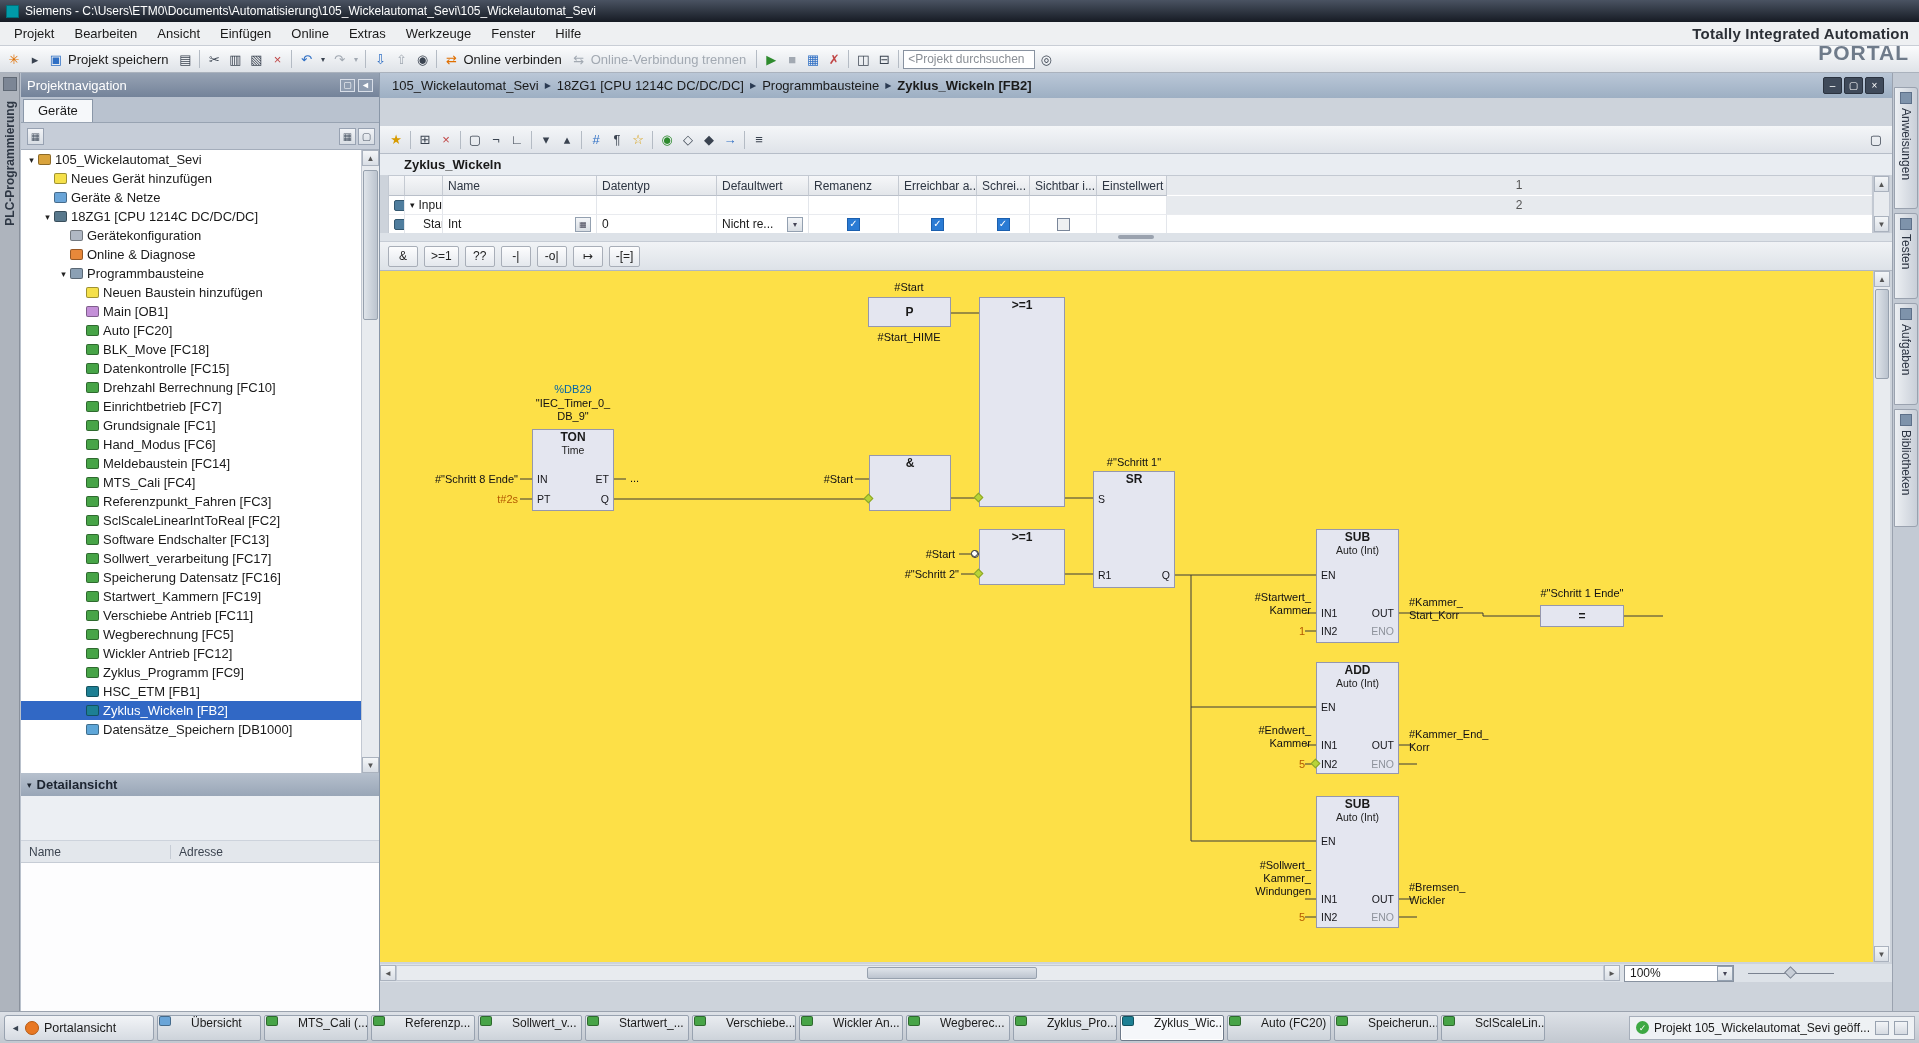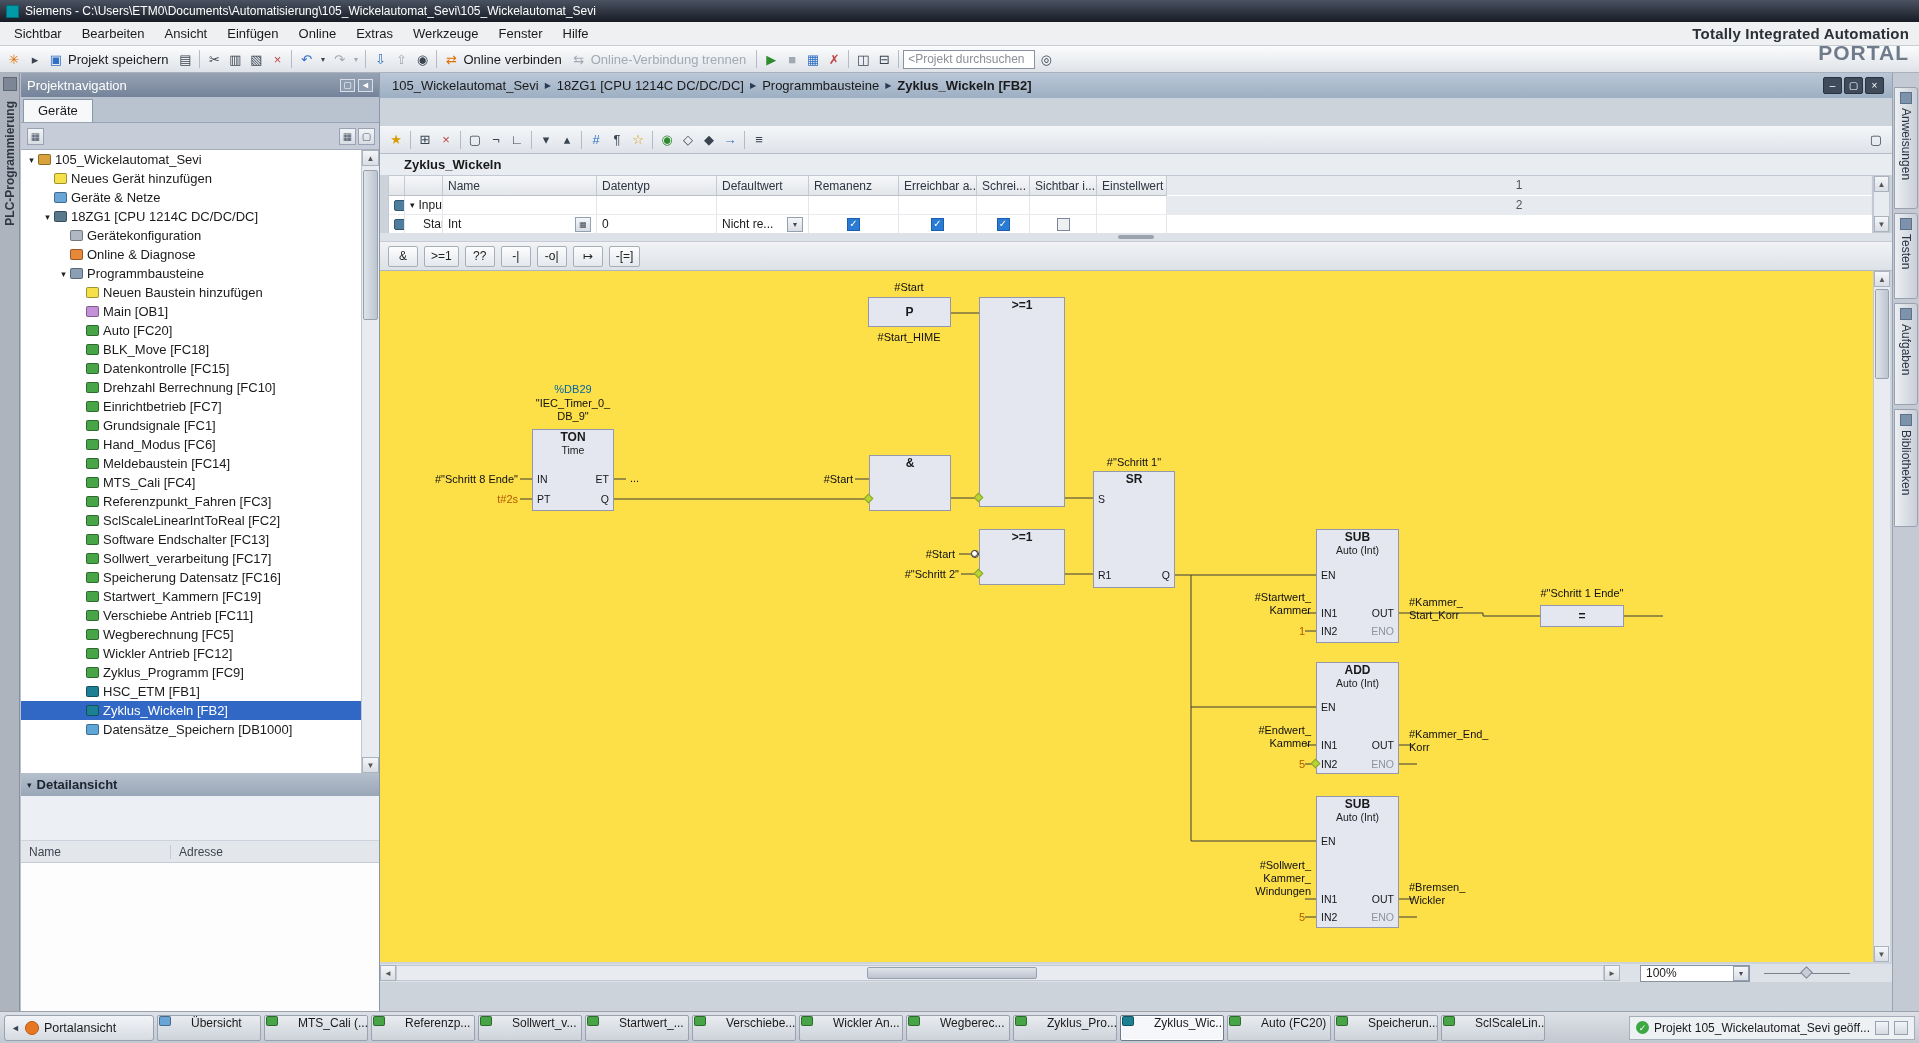--- a/index.html
+++ b/index.html
@@ -105,21 +105,21 @@
 .flabel{position:absolute;font-size:11px;line-height:13px;color:#0f0f14;white-space:nowrap}
 .flabel.r{text-align:right}.flabel.c{text-align:center}
 .fval{color:#b35900}
 .fdb{color:#0063a8}
 .diamond{position:absolute;width:7px;height:7px;background:#b8d437;border:1px solid #8aa32a;transform:rotate(45deg)}
 .negcirc{position:absolute;width:7px;height:7px;border:1px solid #333;border-radius:50%;background:#fff}
 .vscroll{position:absolute;left:1493px;top:198px;width:17px;height:691px;background:#e8ebef;border-left:1px solid #c2c8d2}
 .hscrollrow{position:absolute;left:0;top:891px;width:100%;height:18px;background:#dde2e8;display:flex;align-items:center}
 .htrack{position:relative;width:1208px;height:16px;background:#e8ebef;border:1px solid #c2c8d2}
 .hthumb{position:absolute;left:470px;top:1px;width:170px;height:12px;background:linear-gradient(#dfe4ea,#bcc4cf);border:1px solid #97a1ae;border-radius:2px}
-.zoombox{margin-left:20px;width:110px;height:17px;background:#fff;border:1px solid #8892a0;display:flex;align-items:center;font-size:12px;padding-left:5px}
+.zoombox{margin-left:4px;width:110px;height:17px;background:#fff;border:1px solid #8892a0;display:flex;align-items:center;font-size:12px;padding-left:5px}
 .zslider{position:relative;width:86px;height:17px;margin-left:14px}
 .zline{position:absolute;left:0;right:0;top:8px;height:1px;background:#7a8290}
 .zthumb{position:absolute;left:38px;top:3px;width:9px;height:9px;background:#c7cdd6;border:1px solid #7a8290;transform:rotate(45deg)}
 .insptabs{position:absolute;left:0;top:914px;width:100%;height:24px;display:flex;justify-content:flex-end;align-items:flex-end;padding-right:14px;gap:3px}
 .itab{height:22px;min-width:108px;background:linear-gradient(#eef1f4,#d3d9e0);border:1px solid #9aa3b0;border-bottom:none;border-radius:3px 3px 0 0;display:flex;align-items:center;padding:0 10px;font-size:12.5px;gap:5px}
 .itab.active{background:linear-gradient(#fdfdfe,#e8ecf0)}
 .dotico{width:12px;height:12px;border-radius:50%;display:inline-flex;align-items:center;justify-content:center;font-size:8px;color:#fff;flex:none}
 .d-prop{background:#7d8aa0}.d-info{background:#2f6fc4}.d-diag{background:#d04a4a}.d-badge{background:#f4c430;color:#6b5200;font-weight:bold}
 
 
@@ -145,21 +145,21 @@
 <body>
 
 <div class="app">
 
   <div class="titlebar">
     <span class="sie-ico"></span>
     <span>Siemens  -  C:\Users\ETM0\Documents\Automatisierung\105_Wickelautomat_Sevi\105_Wickelautomat_Sevi</span>
   </div>
 
   <div class="menubar">
-    <span class="menu-item">Sichtbar</span>
+    <span class="menu-item">Projekt</span>
     <span class="menu-item">Bearbeiten</span>
     <span class="menu-item">Ansicht</span>
     <span class="menu-item">Einfügen</span>
     <span class="menu-item">Online</span>
     <span class="menu-item">Extras</span>
     <span class="menu-item">Werkzeuge</span>
     <span class="menu-item">Fenster</span>
     <span class="menu-item">Hilfe</span>
   </div>
 

